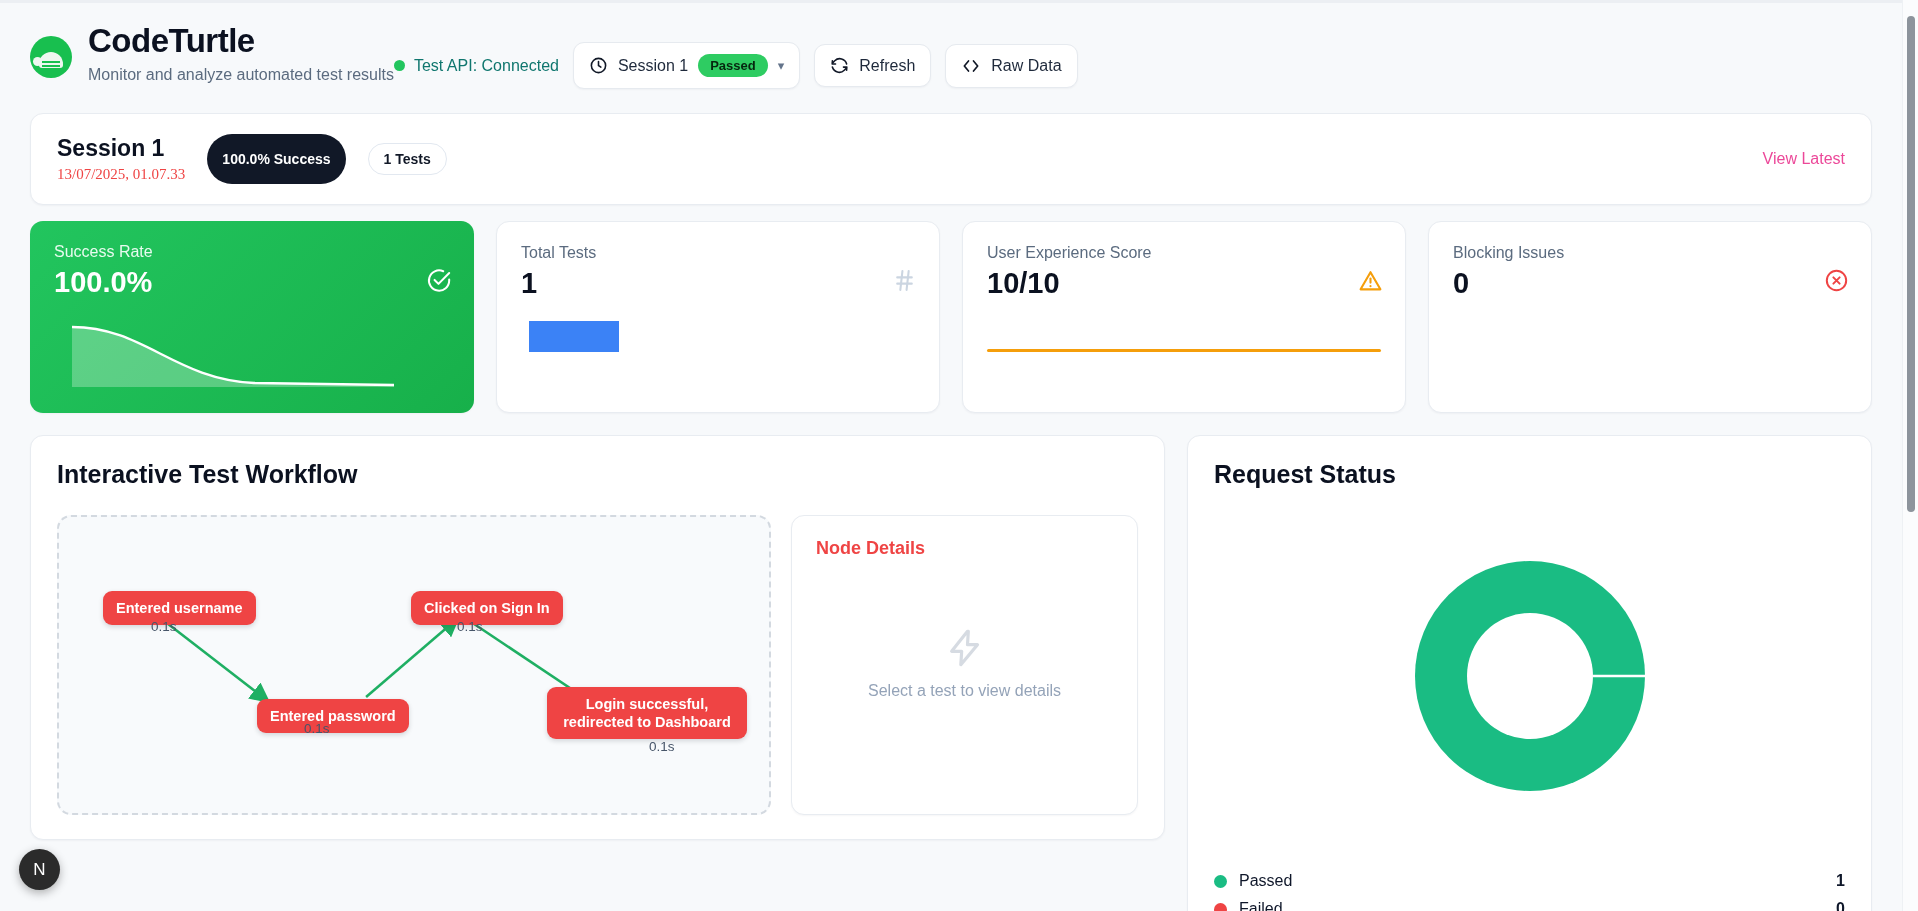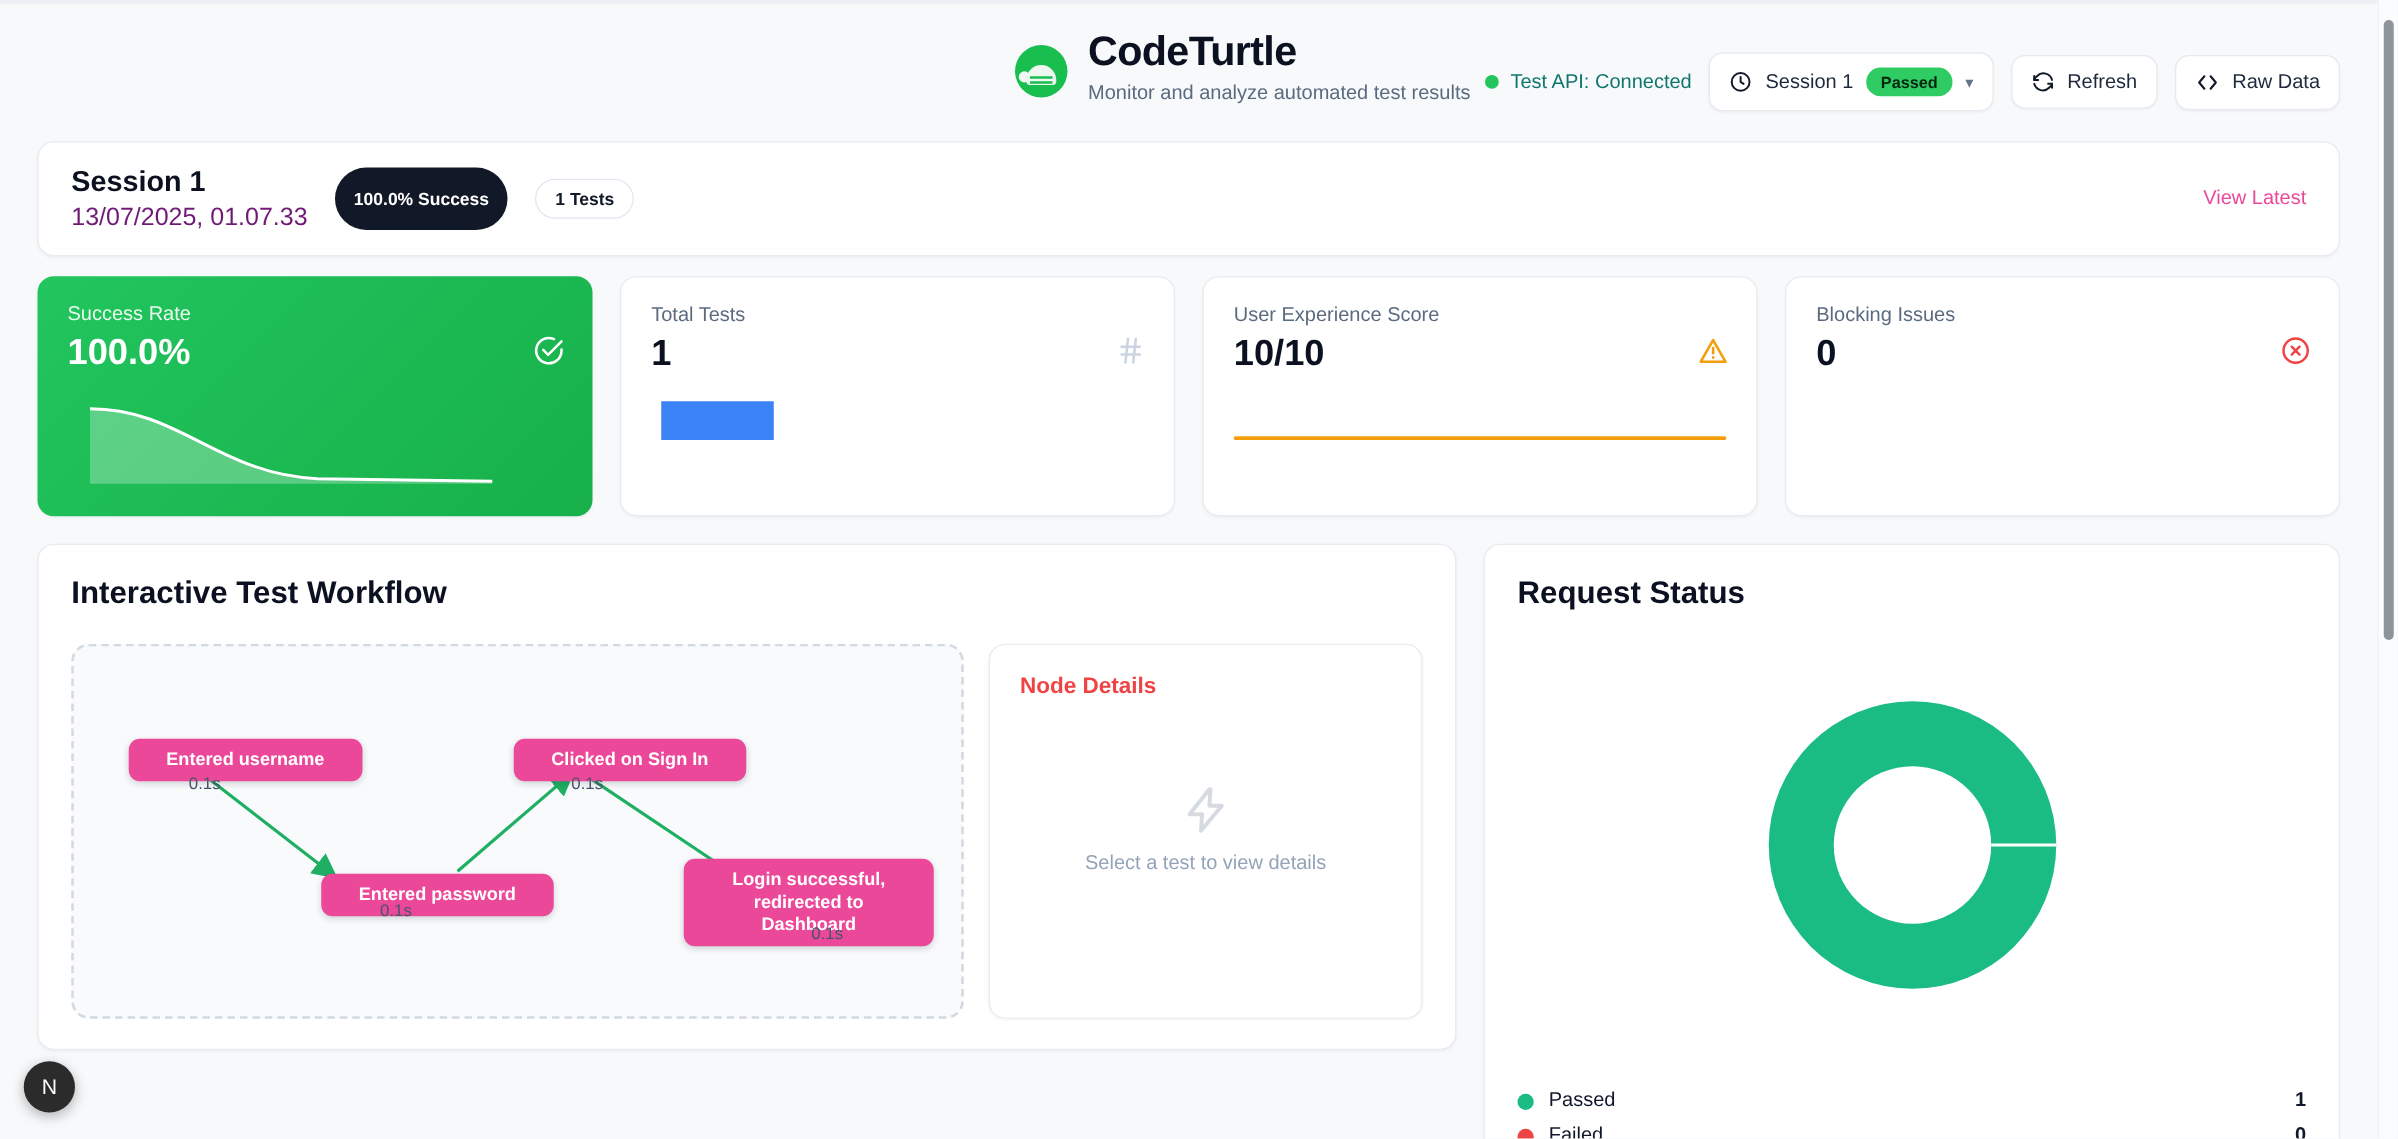--- a/index.html
+++ b/index.html
@@ -17,23 +17,22 @@
     overflow: hidden;
   }
   .scroll-area {
     position: absolute;
     inset: 0 16px 0 0;
     overflow: hidden;
   }
 
   
   .header {
-    display: flex; align-items: flex-start; justify-content: flex-end;
+    display: flex; align-items: flex-start; justify-content: flex-start;
     padding: 22px 30px 10px 30px;
-    gap: 12px;
   }
   .brand { display: flex; align-items: flex-start; gap: 16px; }
   .logo {
     width: 42px; height: 42px; border-radius: 50%;
     background: #18bf4f; margin-top: 14px;
     position: relative; overflow: hidden;
     flex: none;
   }
   .logo .shell {
     position: absolute; left: 9px; top: 16px;
@@ -83,21 +82,21 @@
     background: #fff; border: 1px solid #e8ecf1; border-radius: 13px;
     box-shadow: 0 1px 2px rgba(16,24,40,.04);
   }
   .session-bar {
     margin: 14px 30px 0 30px;
     display: flex; align-items: center; justify-content: space-between;
     padding: 20px 26px; height: 92px;
   }
   .session-left { display: flex; align-items: center; gap: 22px; }
   .session-title { font-size: 23px; font-weight: 700; color: #0b1120; line-height: 1.2; }
-  .session-date { font-size: 20px; color: #701a75; margin-top: 4px; }
+  .session-date { font-size: 15px; color: #ef4444; margin-top: 4px; font-family: Liberation Serif, serif; }
   .tag-dark {
     background: #111827; color: #fff; font-size: 14px; font-weight: 700;
     border-radius: 999px; padding: 17px 15px; white-space: nowrap;
   }
   .tag-outline {
     background: #fff; color: #111827; font-size: 14px; font-weight: 700;
     border: 1px solid #e2e8f0; border-radius: 999px; padding: 7px 15px; white-space: nowrap;
   }
   .view-latest { font-size: 16px; color: #ec4899; cursor: pointer; }
 
@@ -138,23 +137,23 @@
   .workflow-body { display: flex; gap: 20px; margin-top: 26px; }
   .canvas {
     position: relative;
     width: 726px; height: 300px;
     border: 2px dashed #d3d9e0; border-radius: 14px;
     background: #f8fafc;
     overflow: hidden;
   }
   .node {
     position: absolute;
-    background: #ec4899; color: #fff;
+    background: #ef4444; color: #fff;
     font-size: 14.5px; font-weight: 700;
-    border-radius: 9px; padding: 8px 30px;
+    border-radius: 9px; padding: 8px 13px;
     box-shadow: 0 2px 5px rgba(16,24,40,.16);
     text-align: center; cursor: pointer; line-height: 1.25;
     white-space: nowrap;
   }
   .node.wrap { white-space: normal; width: 200px; }
   .node-time {
     position: absolute; font-size: 13.5px; color: #475569; white-space: nowrap;
   }
   .edges { position: absolute; inset: 0; }
 

